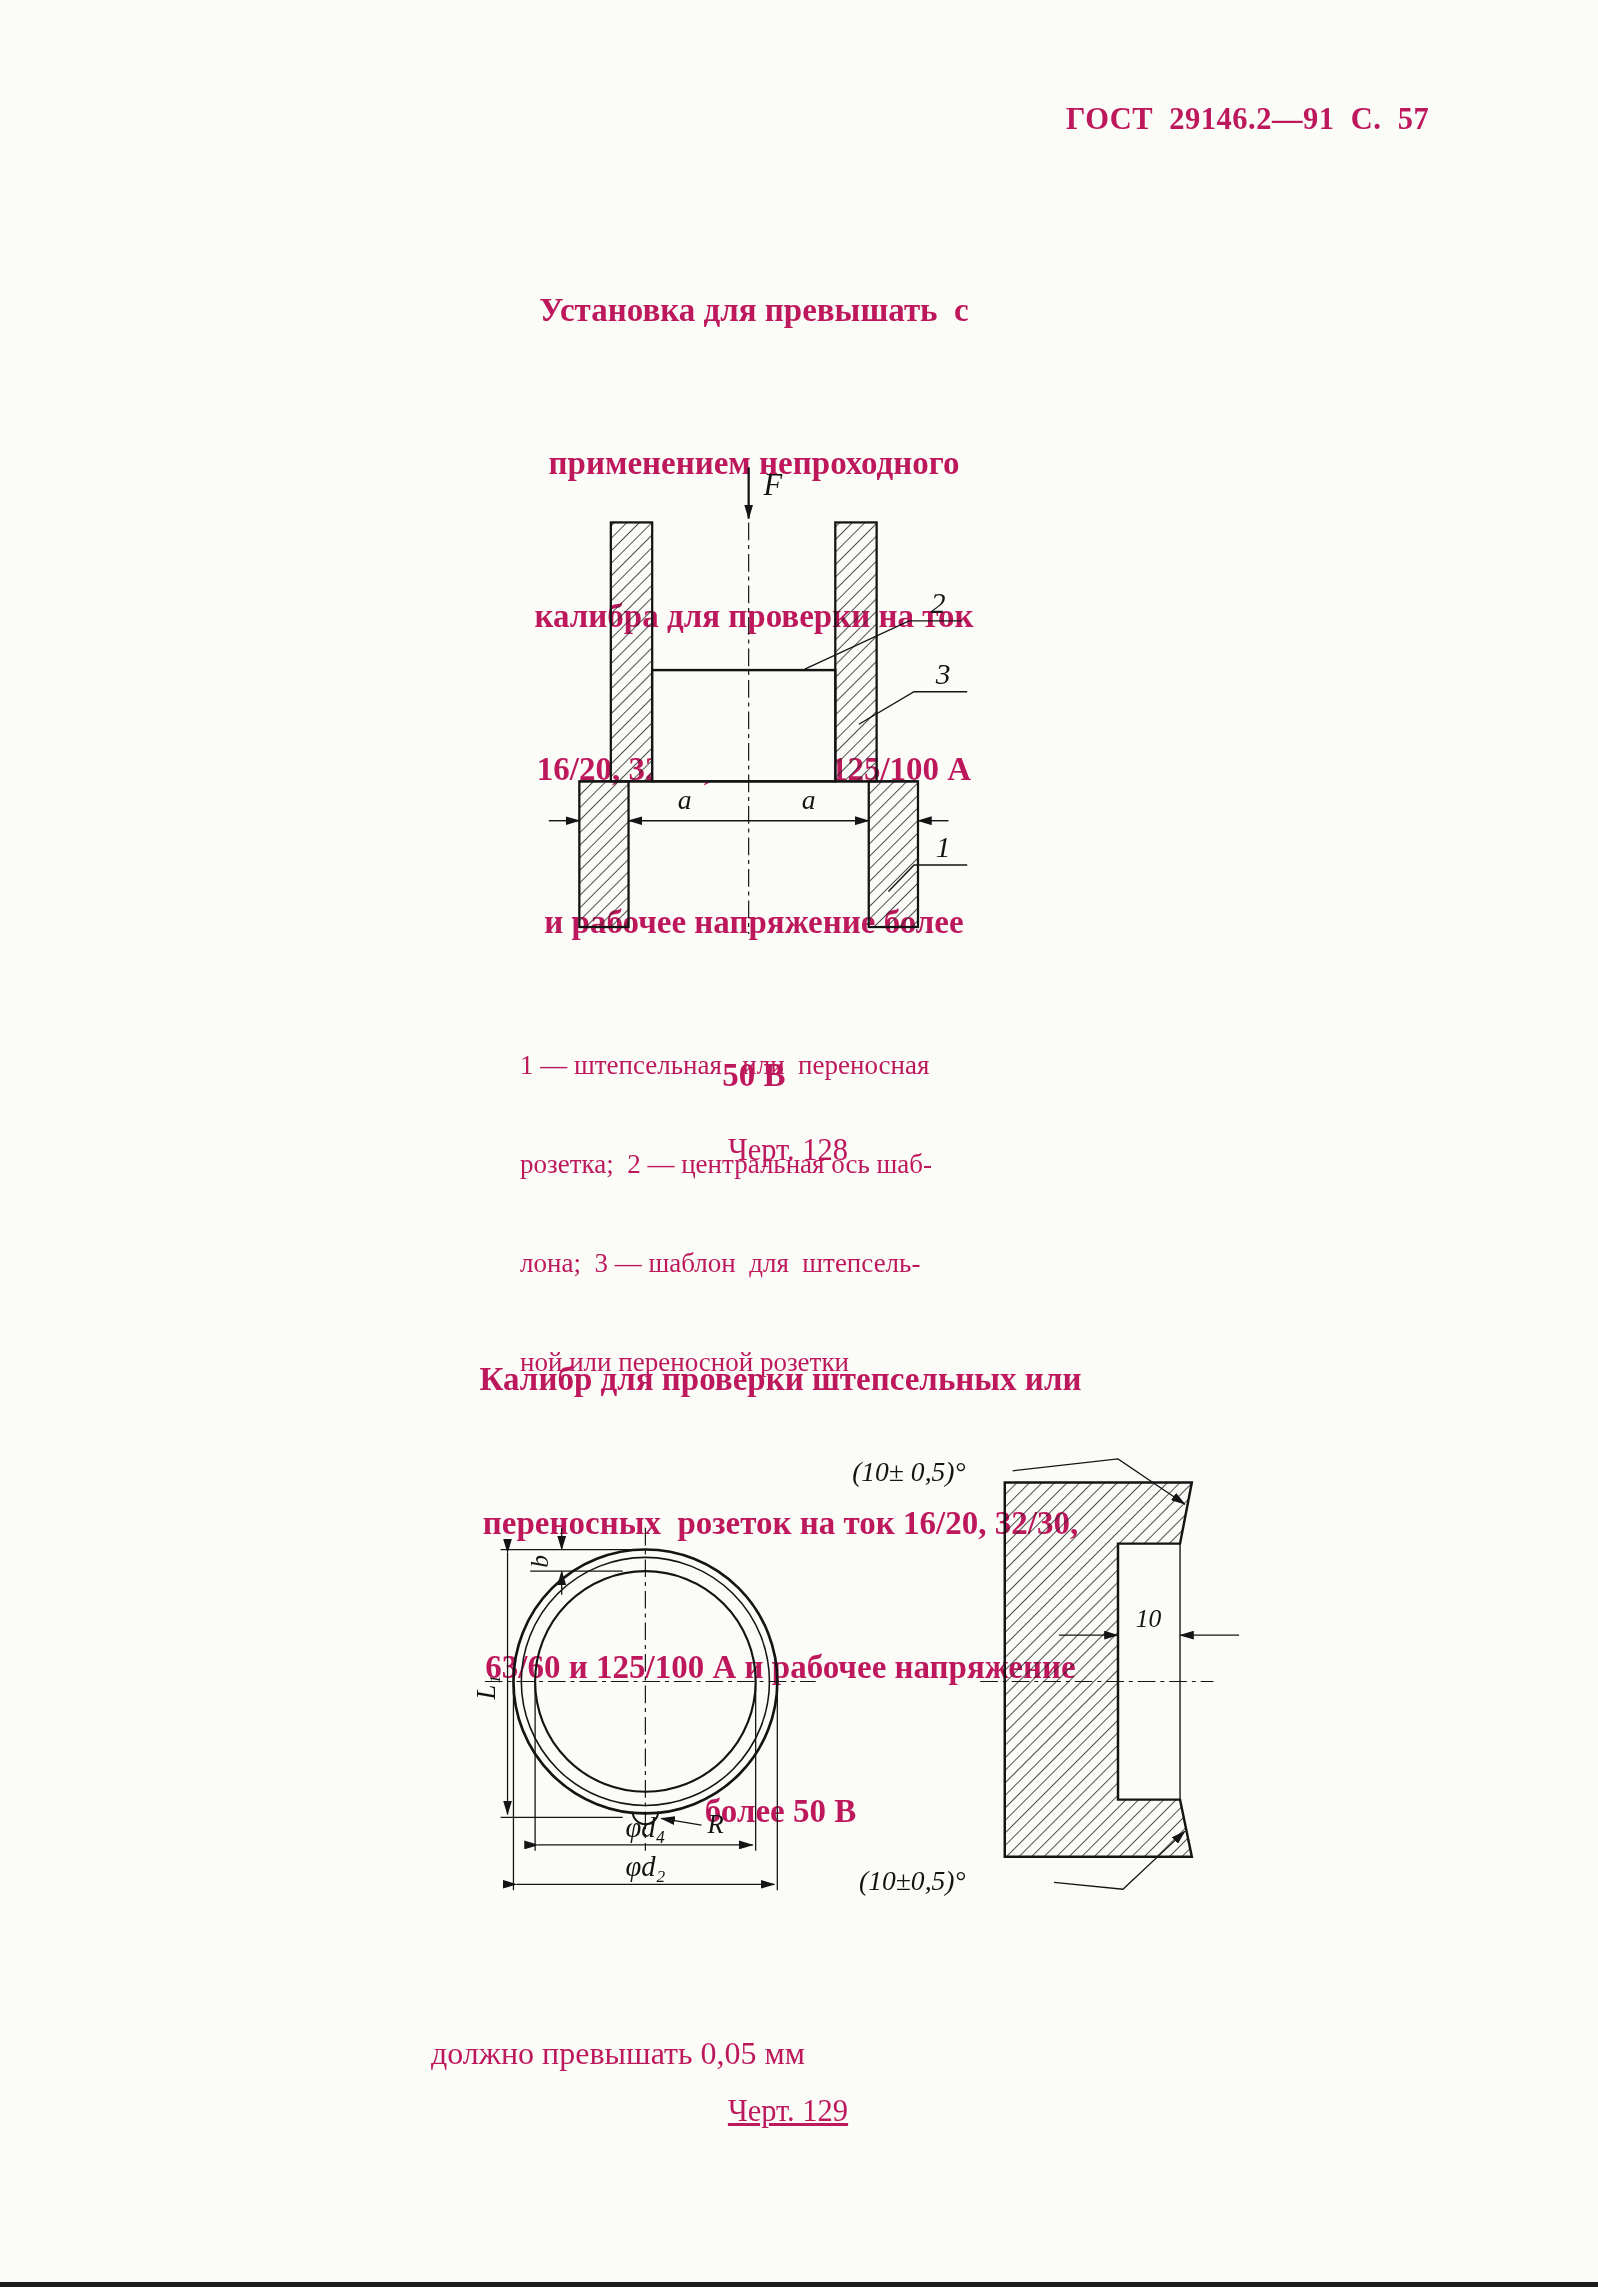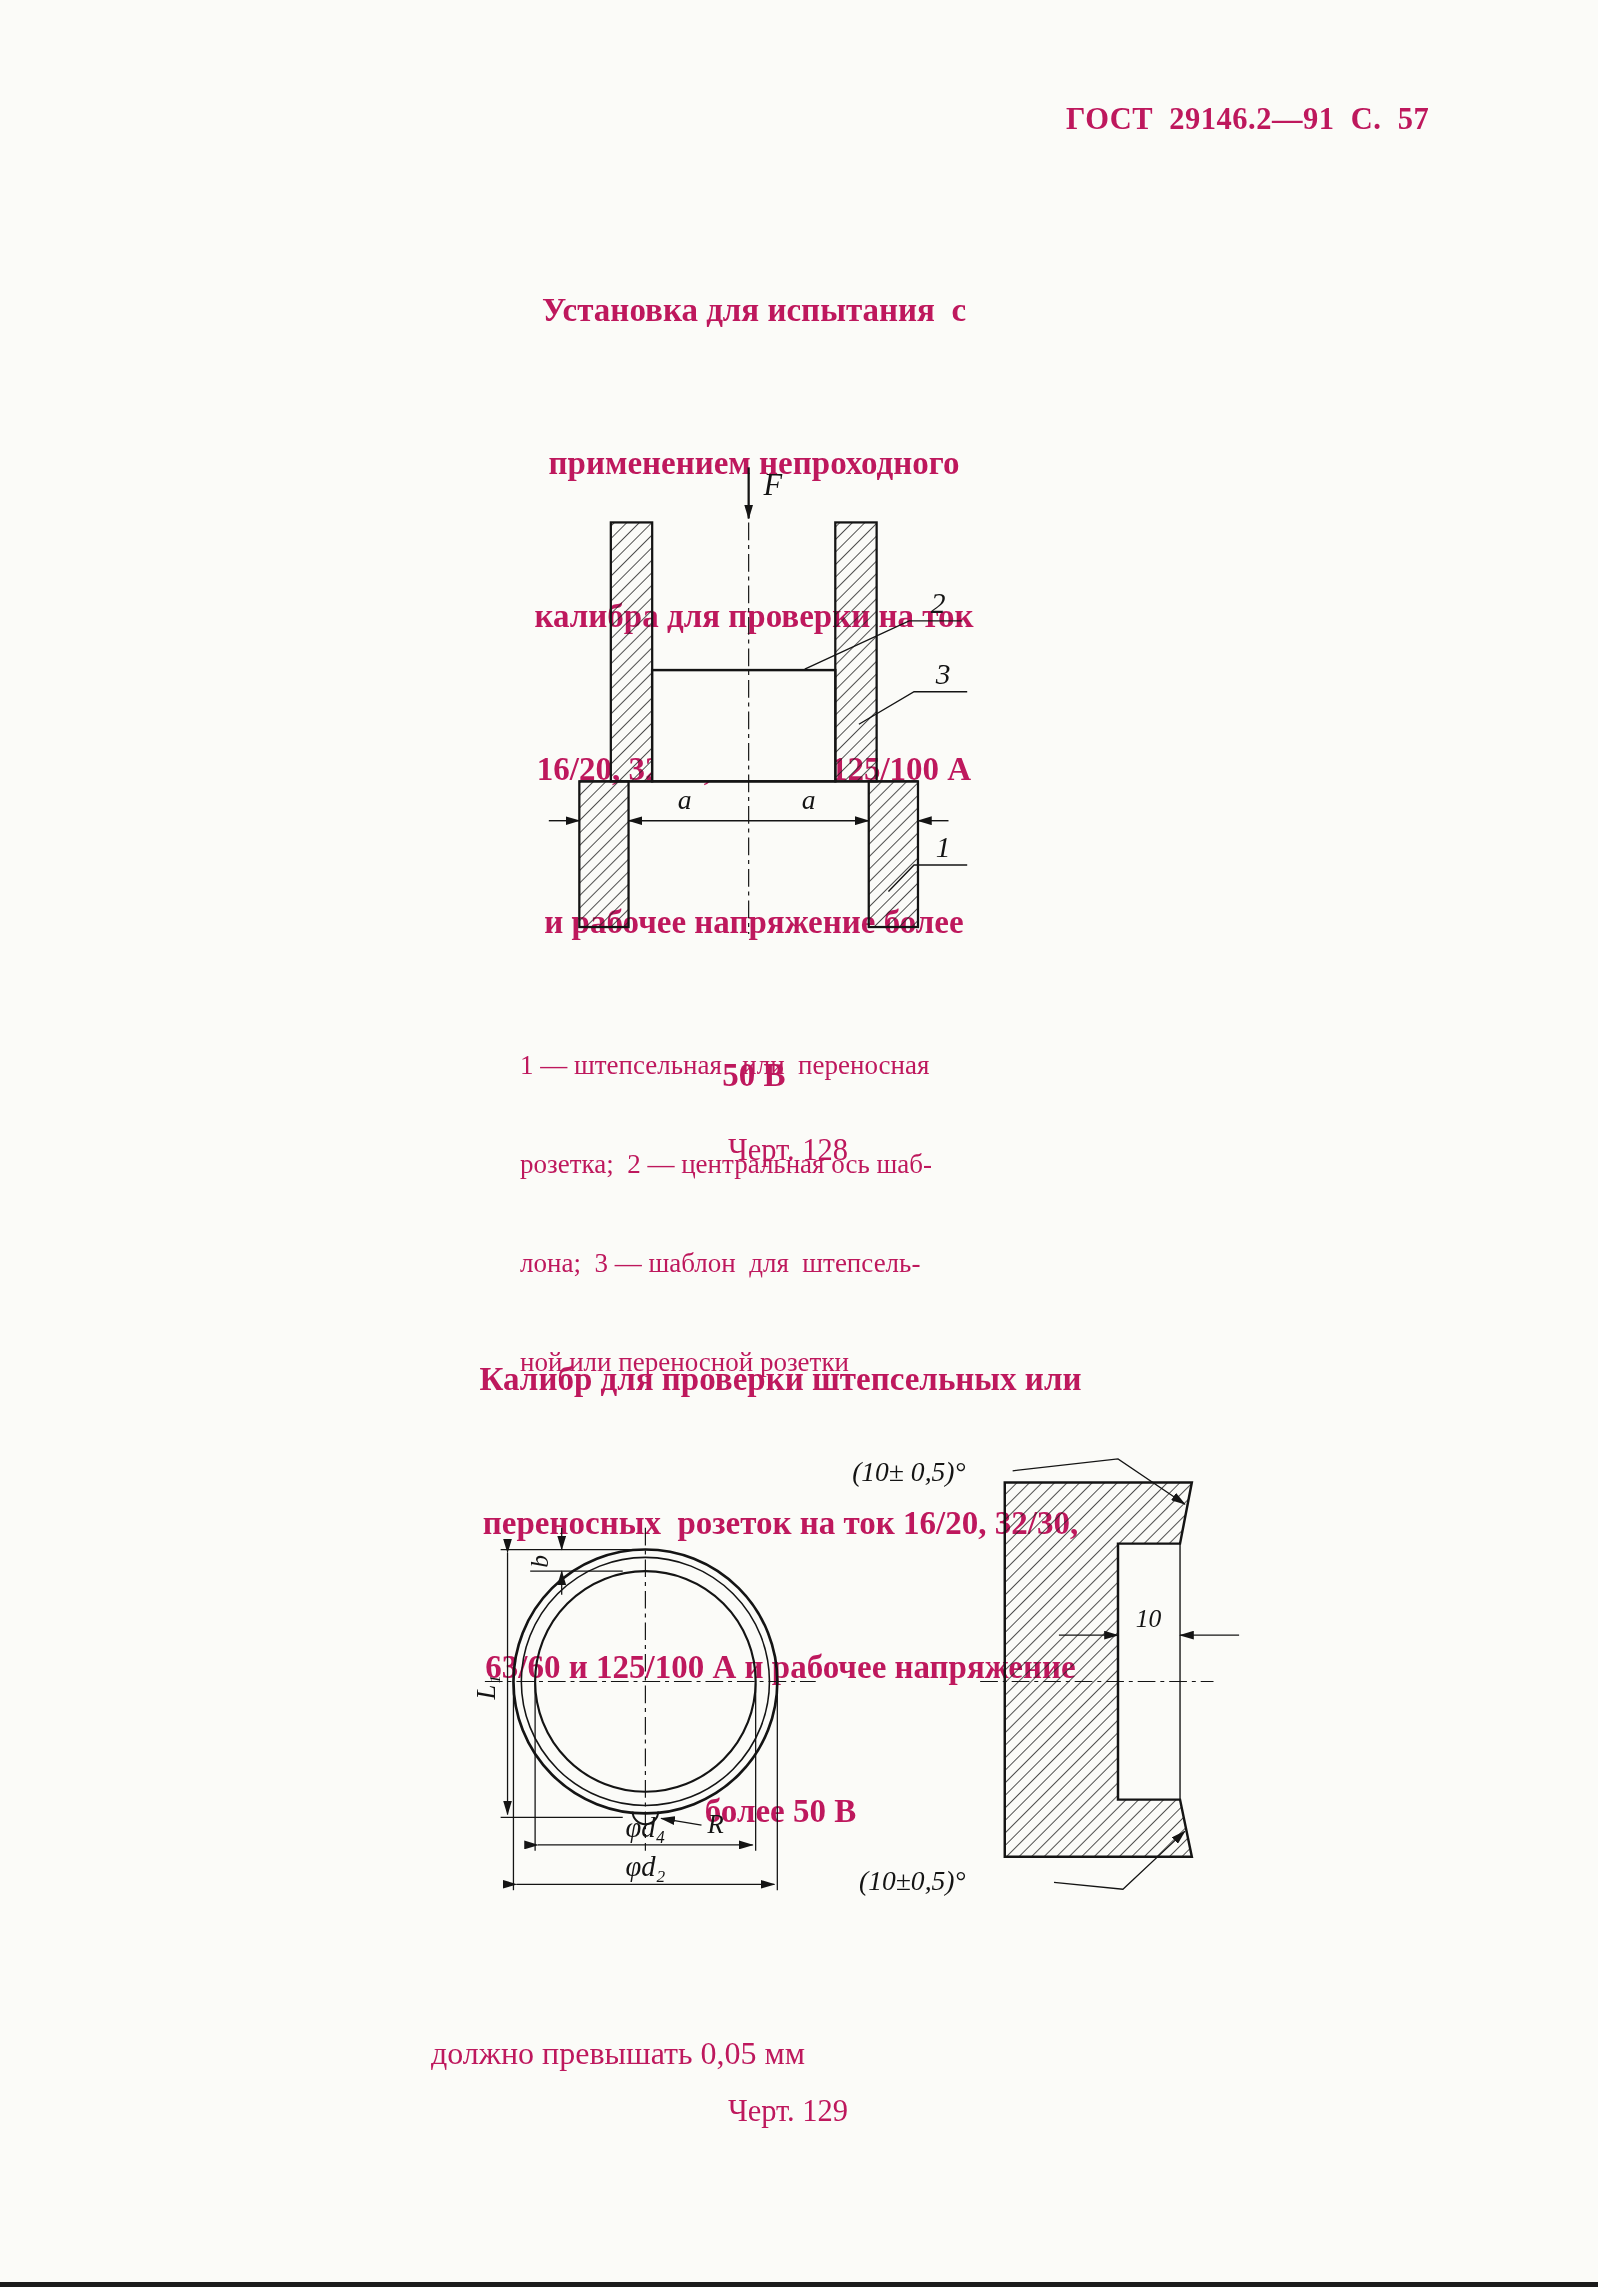--- a/index.html
+++ b/index.html
@@ -27,21 +27,21 @@
   .caption {
     position:absolute; top:983px; left:520px; width:571px;
     font-size:27px; line-height:33px; white-space:pre-wrap;
   }
   .caption .c-center { }
   .fig-label {
     position:absolute; left:443px; width:690px;
     text-align:center; font-size:30.5px;
   }
   .fl-128 { top:1133px; }
-  .fl-129 { top:2094px; }
+  .fl-129 { top:2094px;text-decoration:underline; }
   .note {
     position:absolute; top:1943px; left:431px; width:719px;
     font-size:32px; line-height:44px; white-space:pre-wrap;
   }
   .note .n-indent { text-indent:57px; }
   .svg1 { position:absolute; top:461px; left:537px; }
   .svg2 { position:absolute; top:1433px; left:414px; }
   .scan-edge {
     position:absolute; left:0; right:0; bottom:0; height:4.9px;
     background:#1b1b1b;
@@ -53,21 +53,21 @@
   }
 </style>
 </head>
 <body>
 
 <div class="page">
 
   <div class="header">ГОСТ  29146.2—91  С.  57</div>
 
   <div class="title-block t1">
-    <div>Установка для испытания  с</div>
+    <div>Установка для превышать  с</div>
     <div>применением непроходного</div>
     <div>калибра для проверки на ток</div>
     <div>16/20, 32/30, 63/60 и 125/100 А</div>
     <div>и рабочее напряжение более</div>
     <div>50 В</div>
   </div>
 
   <svg class="svg1" width="443" height="493" viewBox="0 0 450 500">
     <defs>
       <pattern id="hatch1" width="9" height="9" patternUnits="userSpaceOnUse" patternTransform="rotate(45)">

